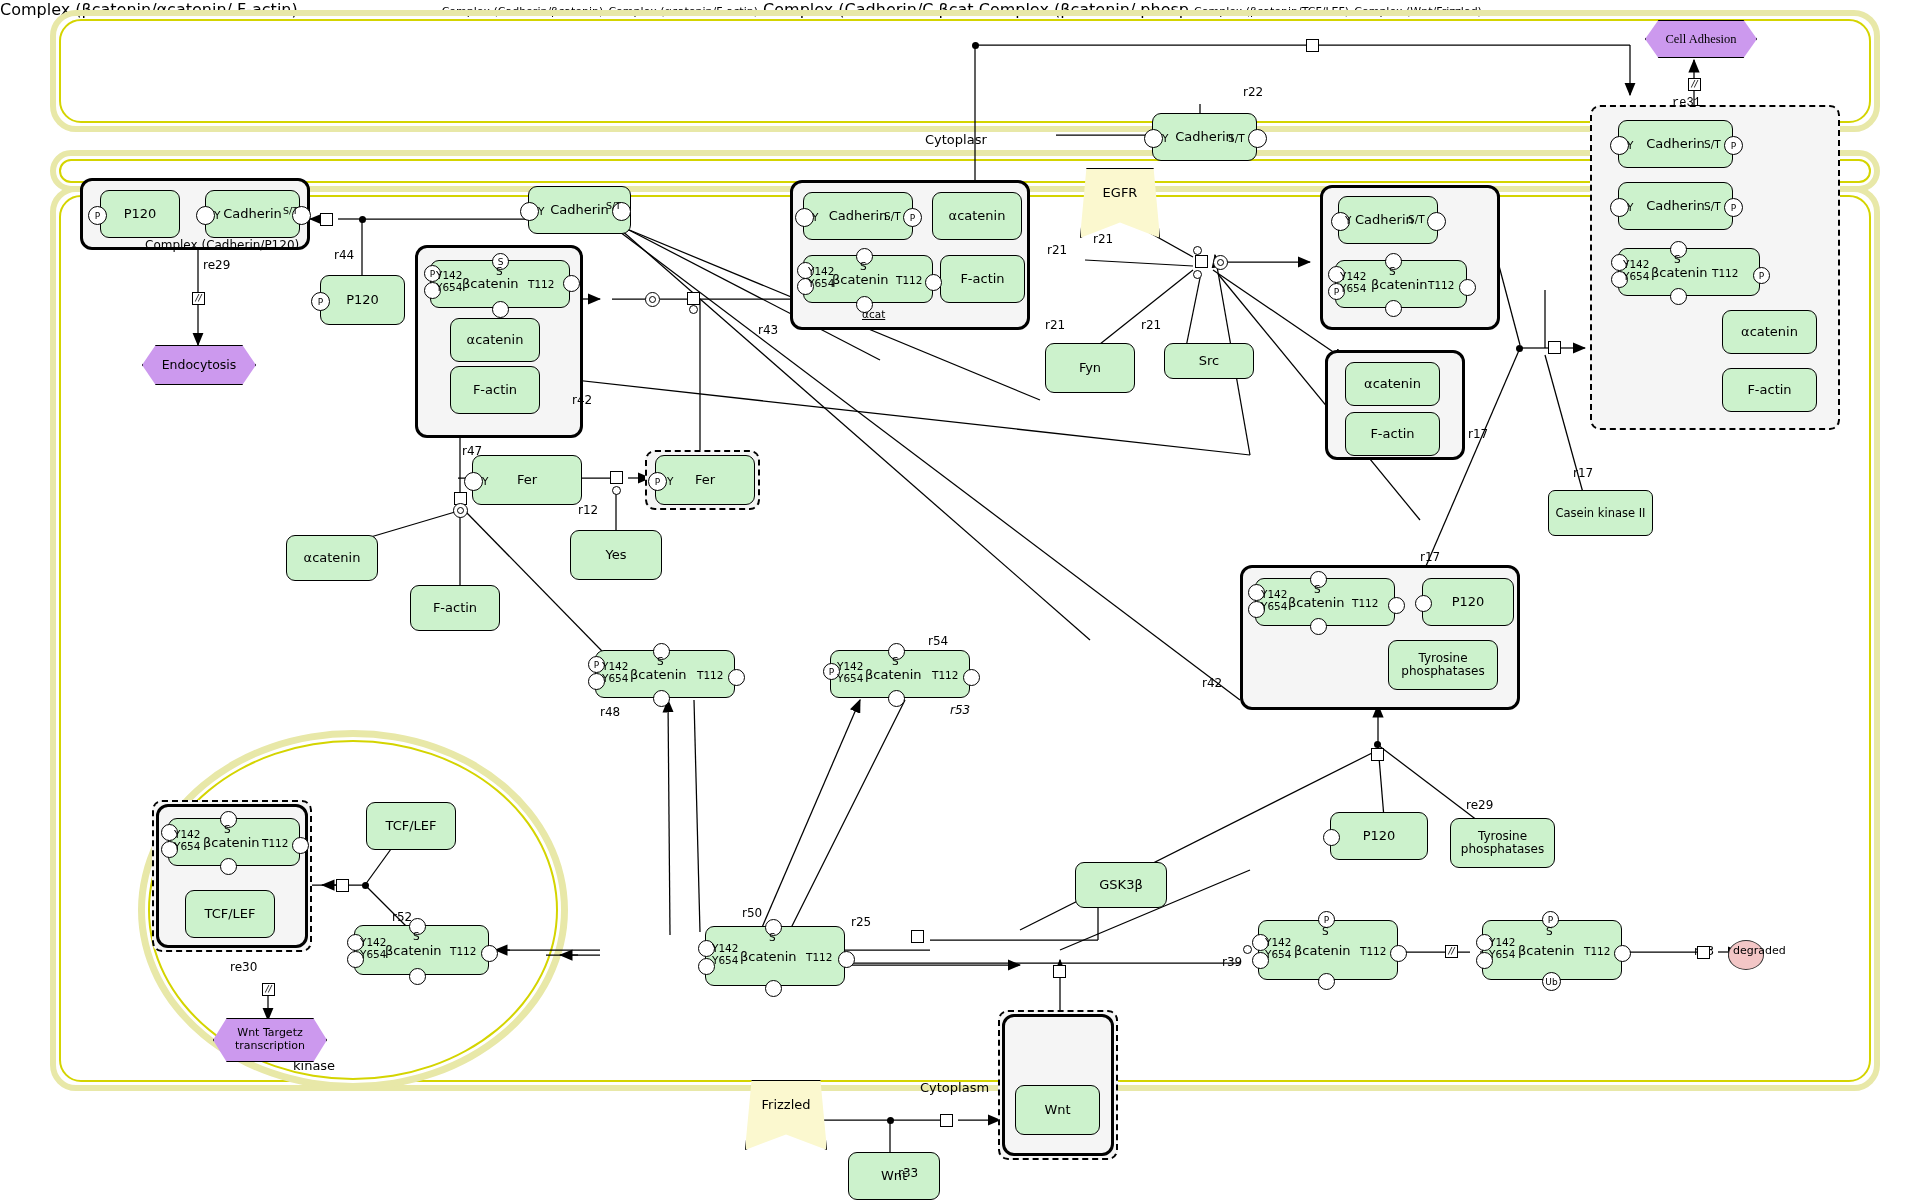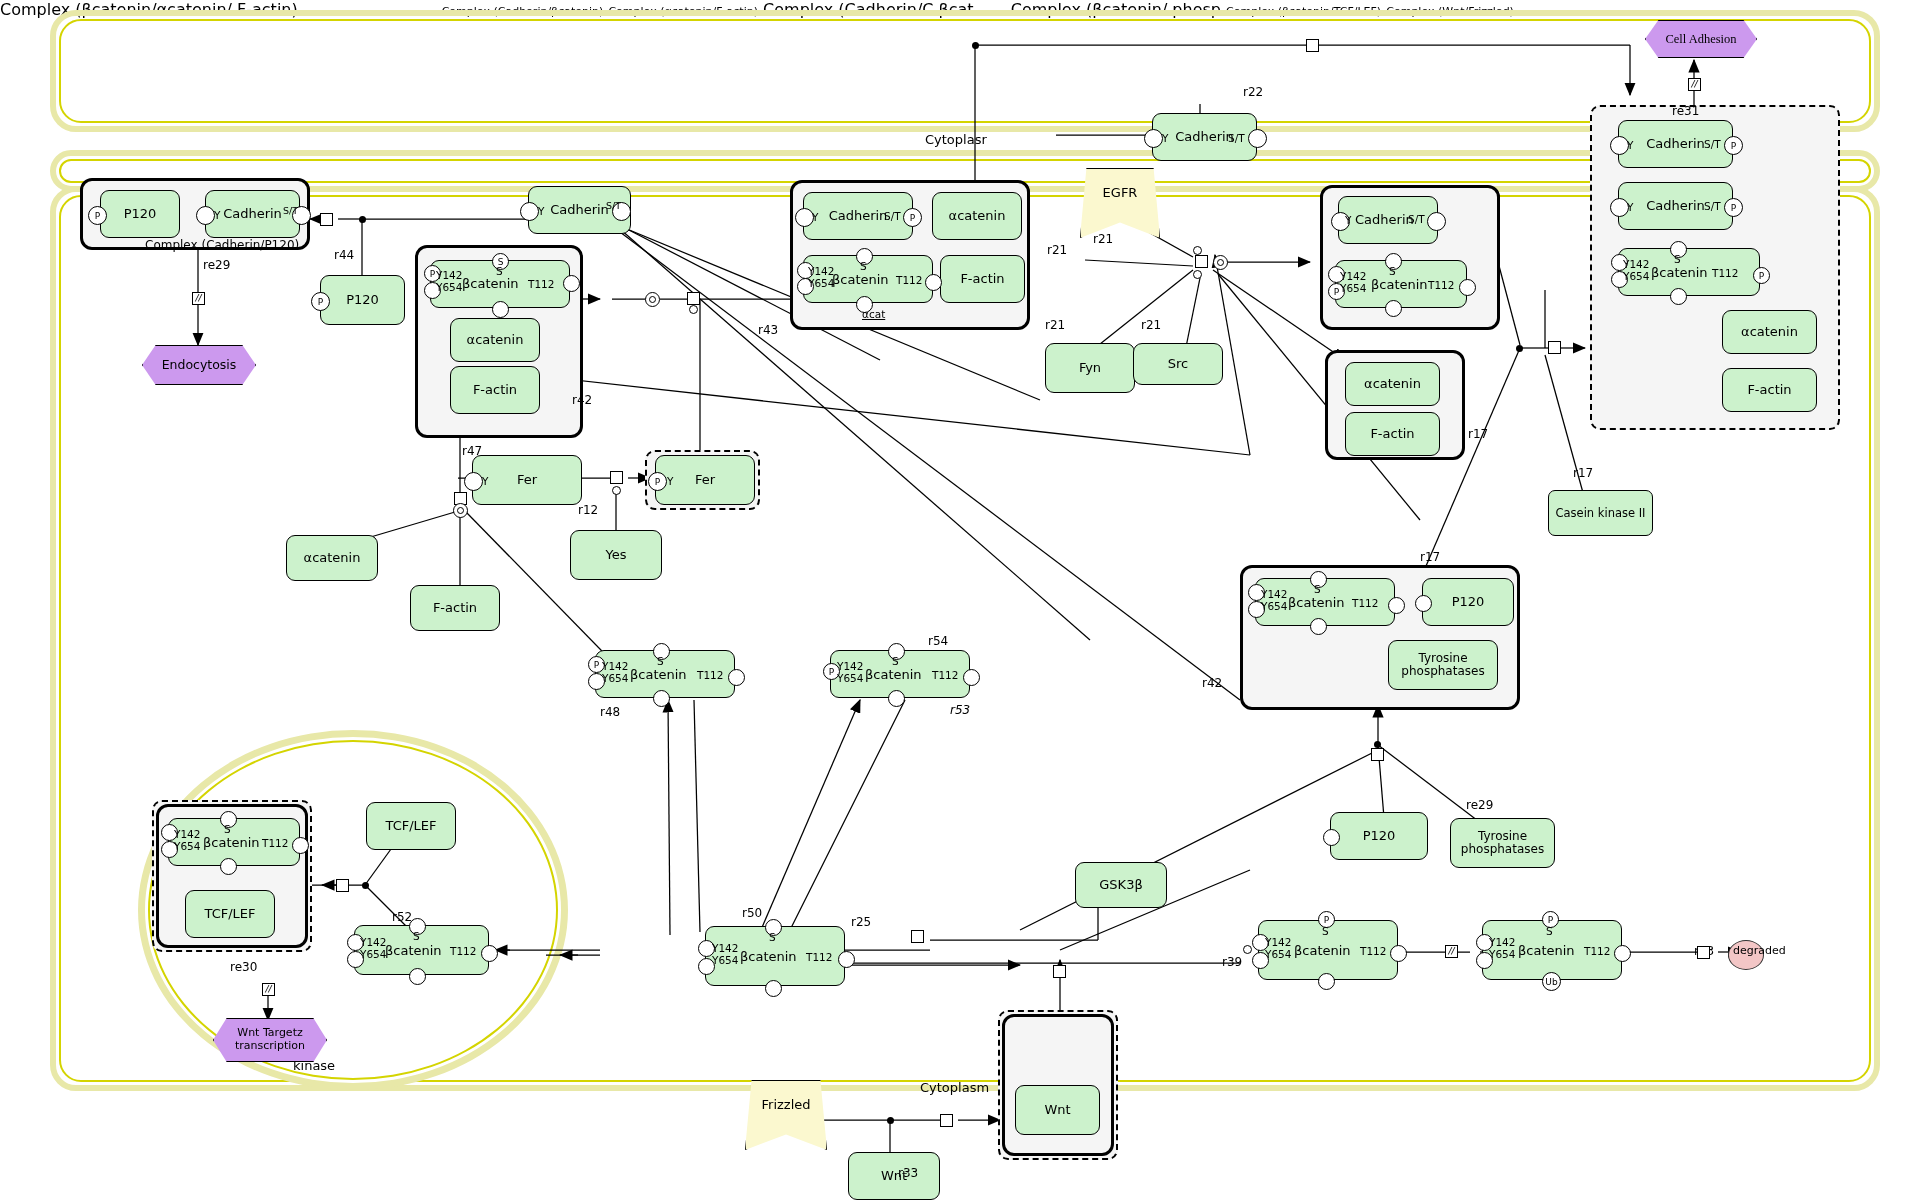--- a/index.html
+++ b/index.html
@@ -301,21 +301,21 @@
   <div class="sv s17" style="left:1144px;top:129px;"></div>
   <span class="tag" style="left:1162px;top:132px;">Y</span>
   <span class="tag" style="left:1228px;top:132px;">S/T</span>
   <div class="sv s17" style="left:1248px;top:129px;"></div>
   <span class="rlabel" style="left:1243px;top:85px;">r22</span>
   <div class="proc" style="left:1306px;top:39px;"></div>
   <div class="dot" style="left:972px;top:42px;"></div>
 
   
   <div class="node" style="left:1045px;top:343px;width:90px;height:50px;">Fyn</div>
-  <div class="node" style="left:1133px;top:343px;width:90px;height:42px;">Src</div>
+  <div class="node" style="left:1164px;top:343px;width:90px;height:36px;">Src</div>
   <span class="rlabel" style="left:1045px;top:318px;">r21</span>
   <span class="rlabel" style="left:1141px;top:318px;">r21</span>
   <span class="rlabel" style="left:1047px;top:243px;">r21</span>
   <span class="rlabel" style="left:1093px;top:232px;">r21</span>
   <div class="proc" style="left:1195px;top:255px;"></div>
   <div class="smallcirc" style="left:1193px;top:246px;"></div>
   <div class="smallcirc" style="left:1193px;top:270px;"></div>
   <div class="dblcirc" style="left:1213px;top:255px;"></div>
 
   
@@ -364,21 +364,21 @@
   <span class="tag" style="left:1712px;top:267px;">T112</span>
   <div class="sv s14" style="left:1670px;top:241px;"></div>
   <span class="tag" style="left:1674px;top:253px;">S</span>
   <div class="sv s14" style="left:1611px;top:254px;"></div>
   <div class="sv s14" style="left:1611px;top:271px;"></div>
   <div class="sv s14" style="left:1753px;top:267px;">P</div>
   <div class="sv s14" style="left:1670px;top:288px;"></div>
   <div class="node" style="left:1722px;top:310px;width:95px;height:44px;">αcatenin</div>
   <div class="node" style="left:1722px;top:368px;width:95px;height:44px;">F-actin</div>
   <span class="cx-label" style="left:1640px;top:375px;">Complex (Cadherin/C βcat</span>
-  <span class="rlabel" style="left:1672px;top:104px;">re31</span>
+  <span class="rlabel" style="left:1672px;top:96px;font-family:Liberation Mono, monospace;">re31</span>
   <div class="proc omit" style="left:1688px;top:78px;">//</div>
   <div class="proc" style="left:1548px;top:341px;"></div>
   <div class="dot" style="left:1516px;top:345px;"></div>
   <span class="rlabel" style="left:1468px;top:427px;">r17</span>
   <span class="rlabel" style="left:1573px;top:466px;">r17</span>
   <span class="rlabel" style="left:1420px;top:550px;">r17</span>
   <span class="rlabel" style="left:1202px;top:676px;">r42</span>
 
   
   <div class="node sq" style="left:1548px;top:490px;width:105px;height:46px;font-size:11.5px;">Casein kinase II</div>
@@ -437,21 +437,21 @@
   <span class="tag" style="left:1352px;top:597px;">T112</span>
   <div class="sv s14" style="left:1310px;top:571px;"></div>
   <span class="tag" style="left:1314px;top:583px;">S</span>
   <div class="sv s14" style="left:1248px;top:584px;"></div>
   <div class="sv s14" style="left:1248px;top:601px;"></div>
   <div class="sv s14" style="left:1388px;top:597px;"></div>
   <div class="sv s14" style="left:1310px;top:618px;"></div>
   <div class="node" style="left:1422px;top:578px;width:92px;height:48px;">P120</div>
   <div class="sv s14" style="left:1415px;top:595px;"></div>
   <div class="node" style="left:1388px;top:640px;width:110px;height:50px;font-size:12px;">Tyrosine phosphatases</div>
-  <span class="cx-label" style="left:1318px;top:640px;margin-left:32px;">Complex (βcatenin/ phosp</span>
+  <span class="cx-label" style="left:1318px;top:640px;">Complex (βcatenin/ phosp</span>
   <div class="proc" style="left:1371px;top:748px;"></div>
   <div class="dot" style="left:1374px;top:741px;"></div>
 
   
   <div class="node" style="left:1330px;top:812px;width:98px;height:48px;">P120</div>
   <div class="sv s14" style="left:1323px;top:829px;"></div>
   <div class="node" style="left:1450px;top:818px;width:105px;height:50px;font-size:12px;">Tyrosine phosphatases</div>
   <span class="rlabel" style="left:1466px;top:798px;">re29</span>
 
   

